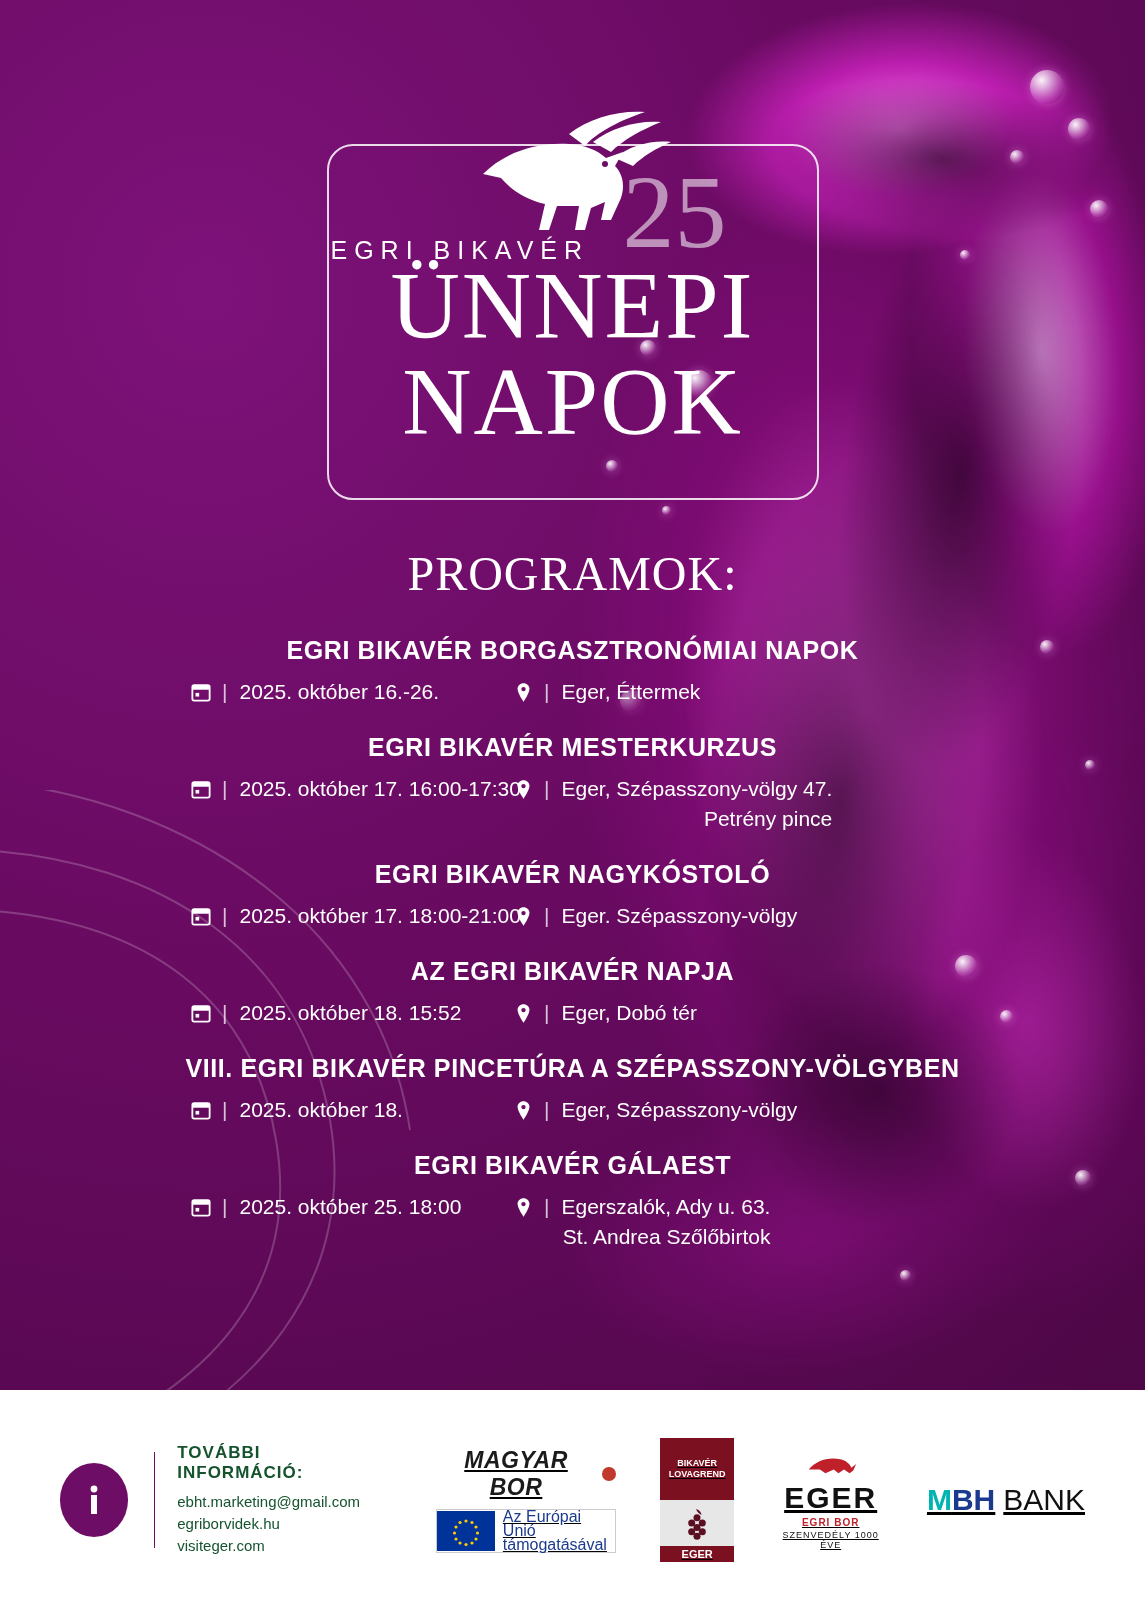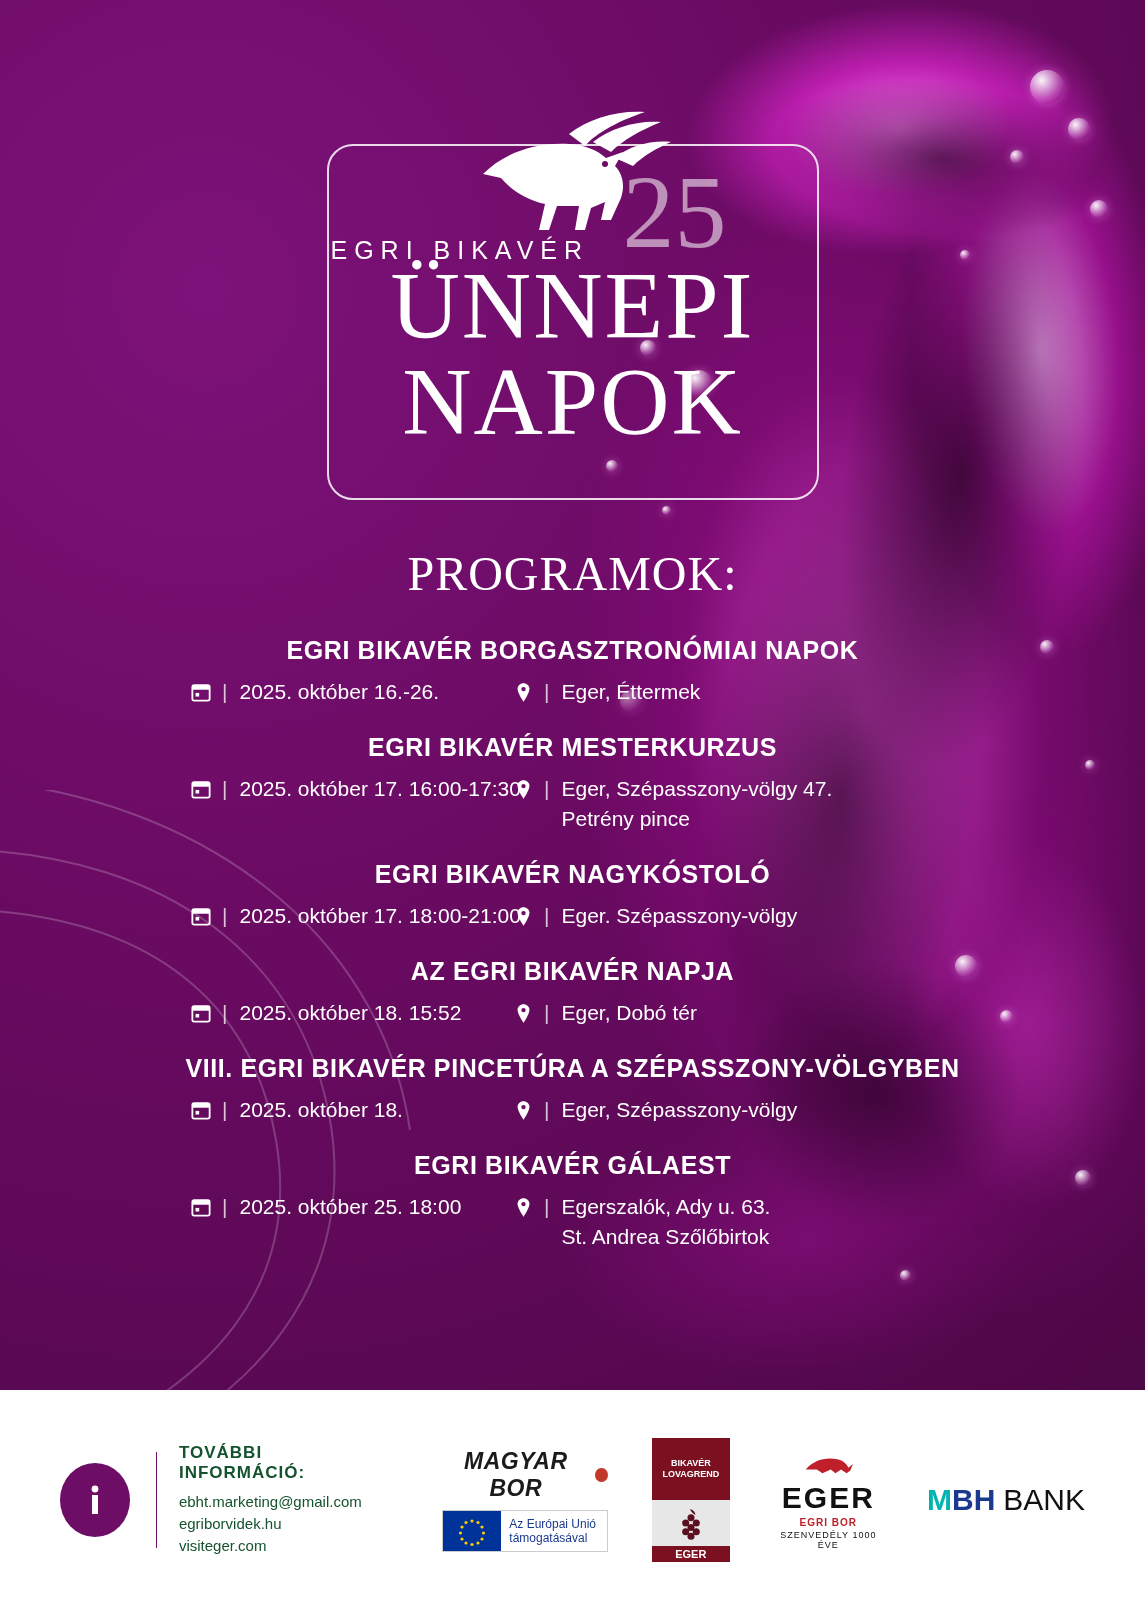--- a/index.html
+++ b/index.html
@@ -145,21 +145,21 @@
   .col-date { width: 430px; display: flex; align-items: flex-start; padding-left: 120px; }
   .col-place { flex: 1; display: flex; align-items: flex-start; padding-left: 12px; }
   .ic {
     width: 22px; height: 26px;
     flex: 0 0 22px;
     display: flex; align-items: center; justify-content: center;
     margin-top: 2px;
   }
   .sep { color: rgba(255,255,255,.75); margin: 0 12px 0 10px; }
   .txt { white-space: nowrap; }
-  .col-place .sub2 { display: block; }
+  .col-place .sub2 { display: block; text-align: right; }
 
   
   .footer {
     position: absolute;
     left: 0; right: 0; bottom: 0;
     height: 220px;
     background: #fff;
     display: flex;
     align-items: center;
     padding: 0 60px;
@@ -175,38 +175,38 @@
     margin-right: 26px;
   }
   .vline { width: 1px; height: 96px; background: #6d0d66; margin-right: 22px; }
   .contact { color: #14532d; }
   .contact .ct-title {
     font-size: 17px; font-weight: 700; letter-spacing: 1px; margin-bottom: 8px;
   }
   .contact .ct-line { font-size: 15px; line-height: 22px; }
 
   .sponsors { display: flex; align-items: center; gap: 44px; margin-left: 60px; }
-  .sp { text-align: center; }
+  .sp { text-align: center; text-decoration: underline; }
 
   .magyarbor .mb-top {
     font-size: 23px; font-weight: 800; font-style: italic; color: #1b1b1b; letter-spacing: .5px;
     display: flex; align-items: center; justify-content: center; gap: 6px;
   }
   .mb-dot { width: 14px; height: 14px; border-radius: 50%; background: #c0392b; display: inline-block; }
   .eu-box {
     margin-top: 8px;
     display: flex; align-items: center; gap: 8px;
     border: 1px solid #ccc;
   }
   .eu-flag {
     width: 58px; height: 40px; background: #003399;
     display: flex; align-items: center; justify-content: center;
     color: #ffcc00; font-size: 9px; letter-spacing: -1px;
   }
-  .eu-text { font-size: 12px; color: #1b3a8f; text-align: left; line-height: 14px; padding-right: 8px; }
+  .eu-text { font-size: 16px; color: #1b3a8f; text-align: left; line-height: 14px; padding-right: 8px; }
 
   .lovagrend { width: 86px; }
   .lv-top {
     background: #7a1020; color: #fff; font-size: 9px; font-weight: 700;
     line-height: 11px; padding: 20px 2px;
   }
   .lv-mid {
     background: #e7e7e7; height: 46px;
     display: flex; align-items: center; justify-content: center;
     color: #5a1020; font-size: 26px;

